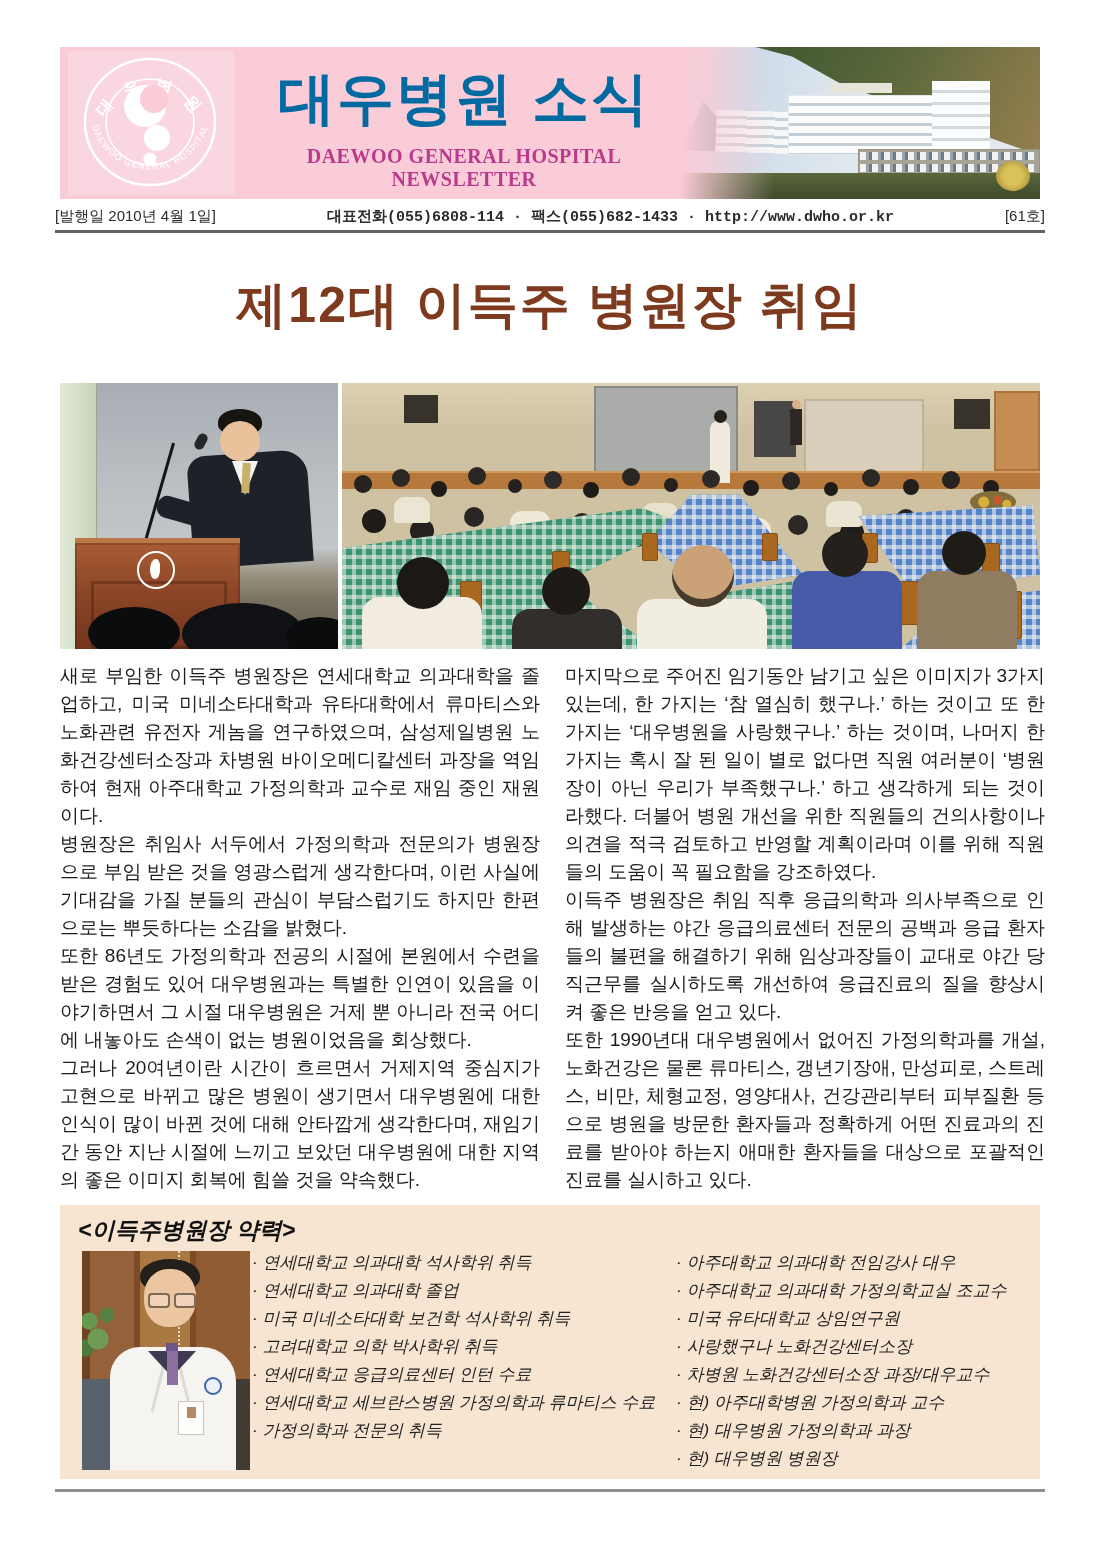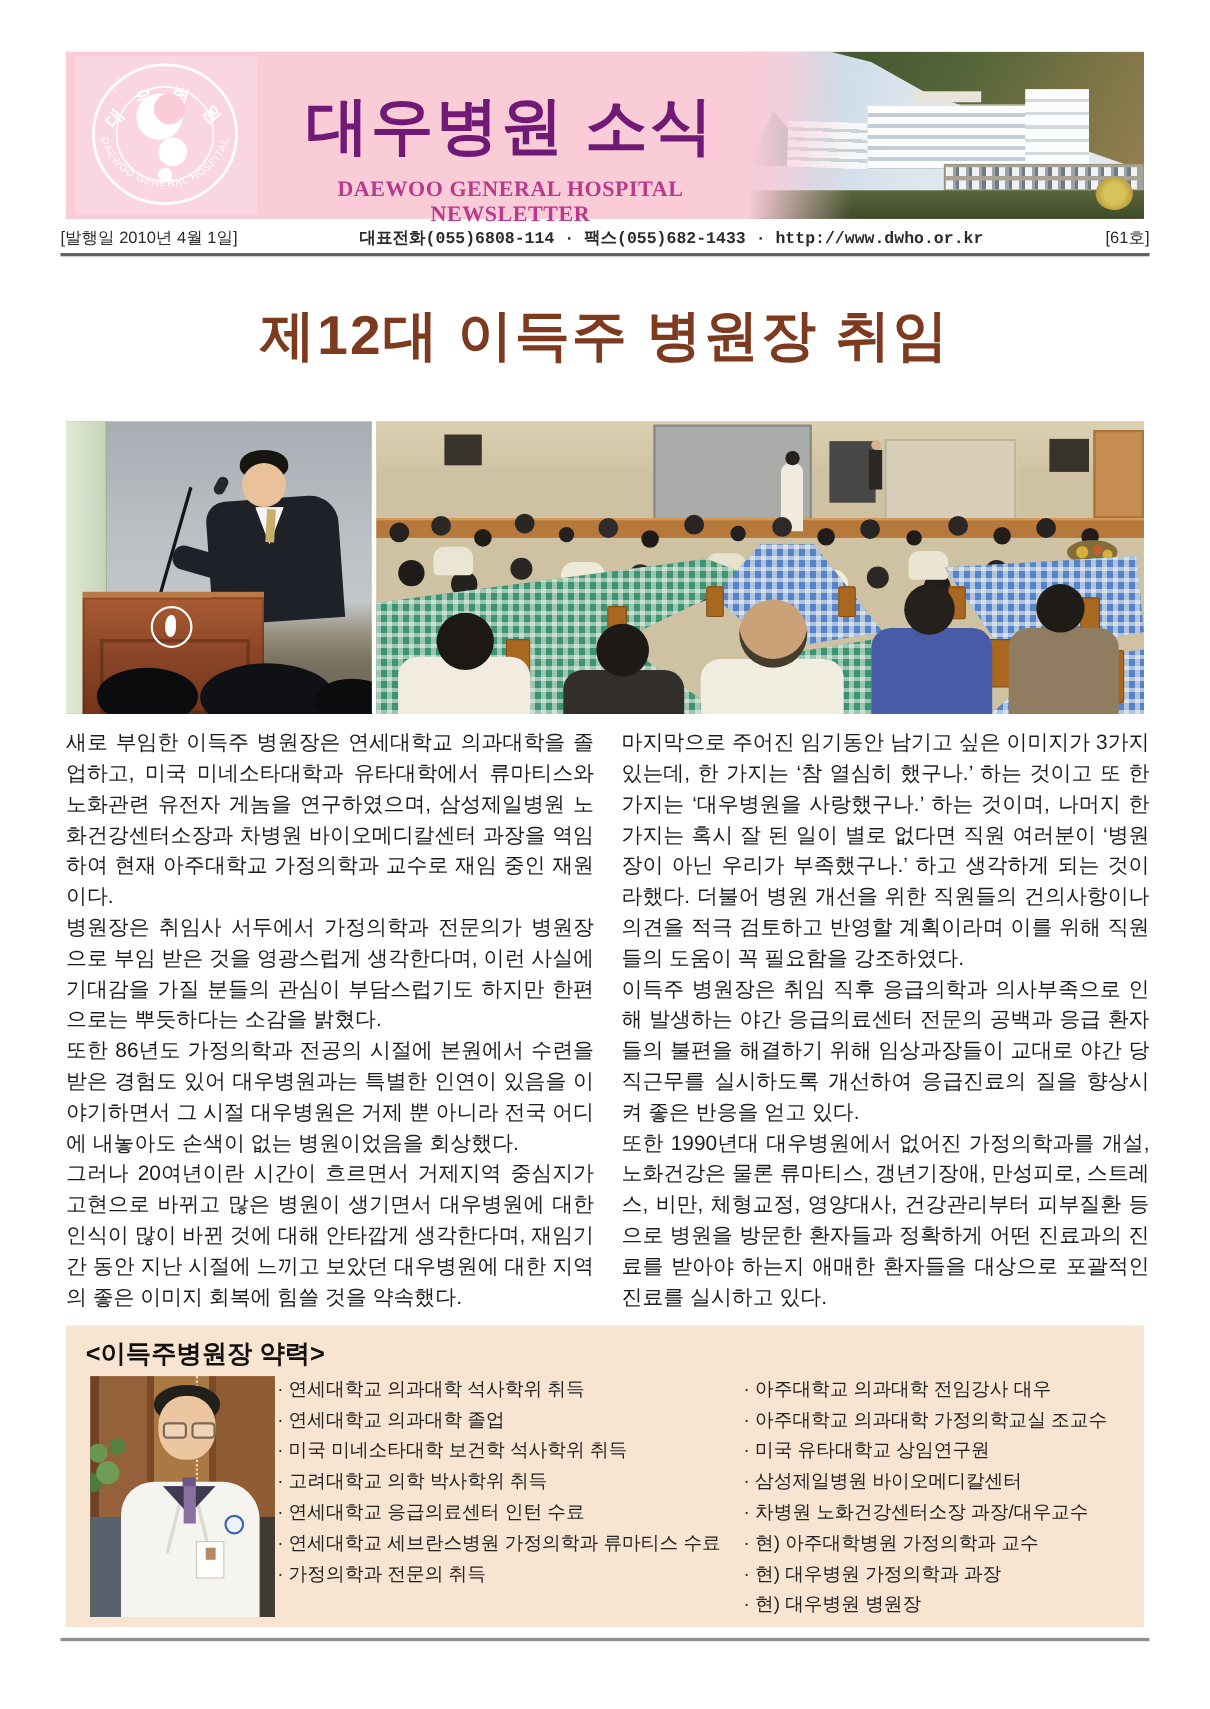--- a/index.html
+++ b/index.html
@@ -4,21 +4,21 @@
 <style>
   html,body{margin:0;padding:0;background:#ffffff;}
   .page{position:relative;width:1100px;height:1554px;background:#ffffff;overflow:hidden;
         font-family:"Liberation Sans","DejaVu Sans",sans-serif;color:#1c1c1c;}
 
   
   .band{position:absolute;left:60px;top:47px;width:980px;height:152px;background:#f9ccd7;}
   .logo-tile{position:absolute;left:8px;top:4px;width:166px;height:144px;background:#fad6e1;}
   .logo{position:absolute;left:14px;top:5px;}
   .title-wrap{position:absolute;left:178px;top:0;width:452px;height:152px;text-align:center;}
-  .nl-title{margin:0;padding-top:30px;font-size:57px;font-weight:800;letter-spacing:2px;color:#701a75;}
+  .nl-title{margin:0;padding-top:14px;font-size:57px;font-weight:800;letter-spacing:2px;color:#0369a1;}
   .nl-sub{margin-top:7px;font-family:"Liberation Serif","DejaVu Serif",serif;font-size:20px;
           letter-spacing:.5px;color:#b93a8c;font-weight:600;}
   
   .hphoto{position:absolute;left:620px;top:0;width:360px;height:152px;overflow:hidden;
           background:linear-gradient(100deg,#e9d3de 0%,#ccdbe9 20%,#dfe7ee 45%,#e4e9ee 100%);}
   .hp-far{position:absolute;left:0;top:42px;width:130px;height:62px;background:#8895a2;opacity:.75;
           clip-path:polygon(0 100%,18% 20%,40% 75%,60% 35%,80% 100%);}
   .hp-hill{position:absolute;right:0;top:0;width:310px;height:118px;
            background:linear-gradient(120deg,#3c522e 0%,#58673a 45%,#7d7547 75%,#96804e 100%);
            clip-path:polygon(8% 0,100% 0,100% 92%,60% 55%,35% 30%,20% 8%);}
@@ -120,21 +120,21 @@
   .fg-sh{position:absolute;border-radius:18px 18px 0 0;}
   .fg-hd{position:absolute;border-radius:50%;}
   .au-tint{position:absolute;inset:0;background:rgba(214,166,74,.08);pointer-events:none;}
 
   
   .article{position:absolute;left:60px;top:662px;width:985px;display:flex;gap:25px;}
   .col{width:480px;font-size:19px;line-height:28px;text-align:justify;color:#1c1c1c;}
   .col p{margin:0;}
 
   
-  .profile{position:absolute;left:60px;top:1205px;width:980px;height:274px;background:#f7e4d1;}
+  .profile{position:absolute;left:60px;top:1205px;width:980px;height:274px;background:#f7e4d1;font-style:italic;}
   .profile h3{position:absolute;left:18px;top:10px;margin:0;font-size:23px;font-weight:800;color:#111;}
   .cv{position:absolute;top:44px;font-size:17px;line-height:28px;color:#222;}
   .cv-left{left:192px;width:424px;}
   .cv-right{left:616px;width:356px;}
 
   
   .dphoto{position:absolute;left:22px;top:46px;width:168px;height:219px;overflow:hidden;
     background:linear-gradient(90deg,#6e4323 0 8px,#95613a 8px 52px,#7c4a27 52px 58px,#a97843 58px 108px,#7c4a27 108px 114px,#8f5c34 114px 168px);}
   .dp-dots{position:absolute;left:96px;top:0;height:102px;border-left:2px dotted #ead9bf;}
   .dp-plant{position:absolute;left:-6px;top:52px;width:44px;height:60px;border-radius:40%;
@@ -325,21 +325,21 @@
         <div>· 미국 미네소타대학 보건학 석사학위 취득</div>
         <div>· 고려대학교 의학 박사학위 취득</div>
         <div>· 연세대학교 응급의료센터 인턴 수료</div>
         <div>· 연세대학교 세브란스병원 가정의학과 류마티스 수료</div>
         <div>· 가정의학과 전문의 취득</div>
       </div>
     <div class="cv cv-right">
         <div>· 아주대학교 의과대학 전임강사 대우</div>
         <div>· 아주대학교 의과대학 가정의학교실 조교수</div>
         <div>· 미국 유타대학교 상임연구원</div>
-        <div>· 삼성제일병원 바이오메디칼센터</div>
+        <div>· 사랑했구나 노화건강센터소장</div>
         <div>· 차병원 노화건강센터소장 과장/대우교수</div>
         <div>· 현) 아주대학병원 가정의학과 교수</div>
         <div>· 현) 대우병원 가정의학과 과장</div>
         <div>· 현) 대우병원 병원장</div>
       </div>
   </section>
 
   <div class="bottom-rule"></div>
 
 </div>

